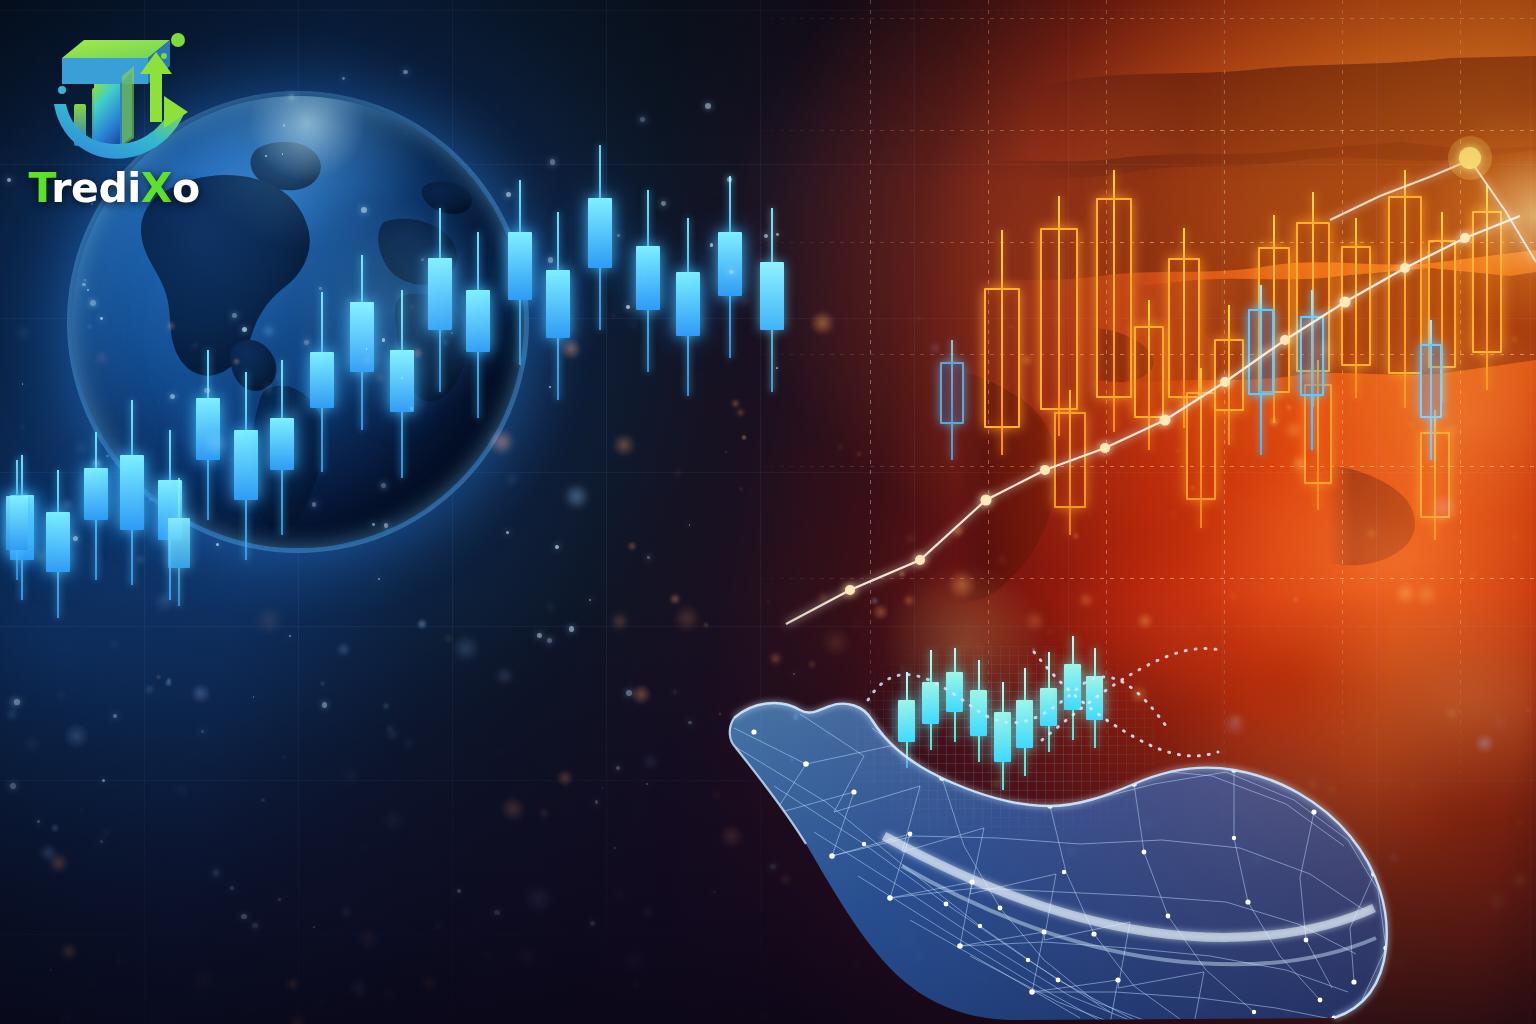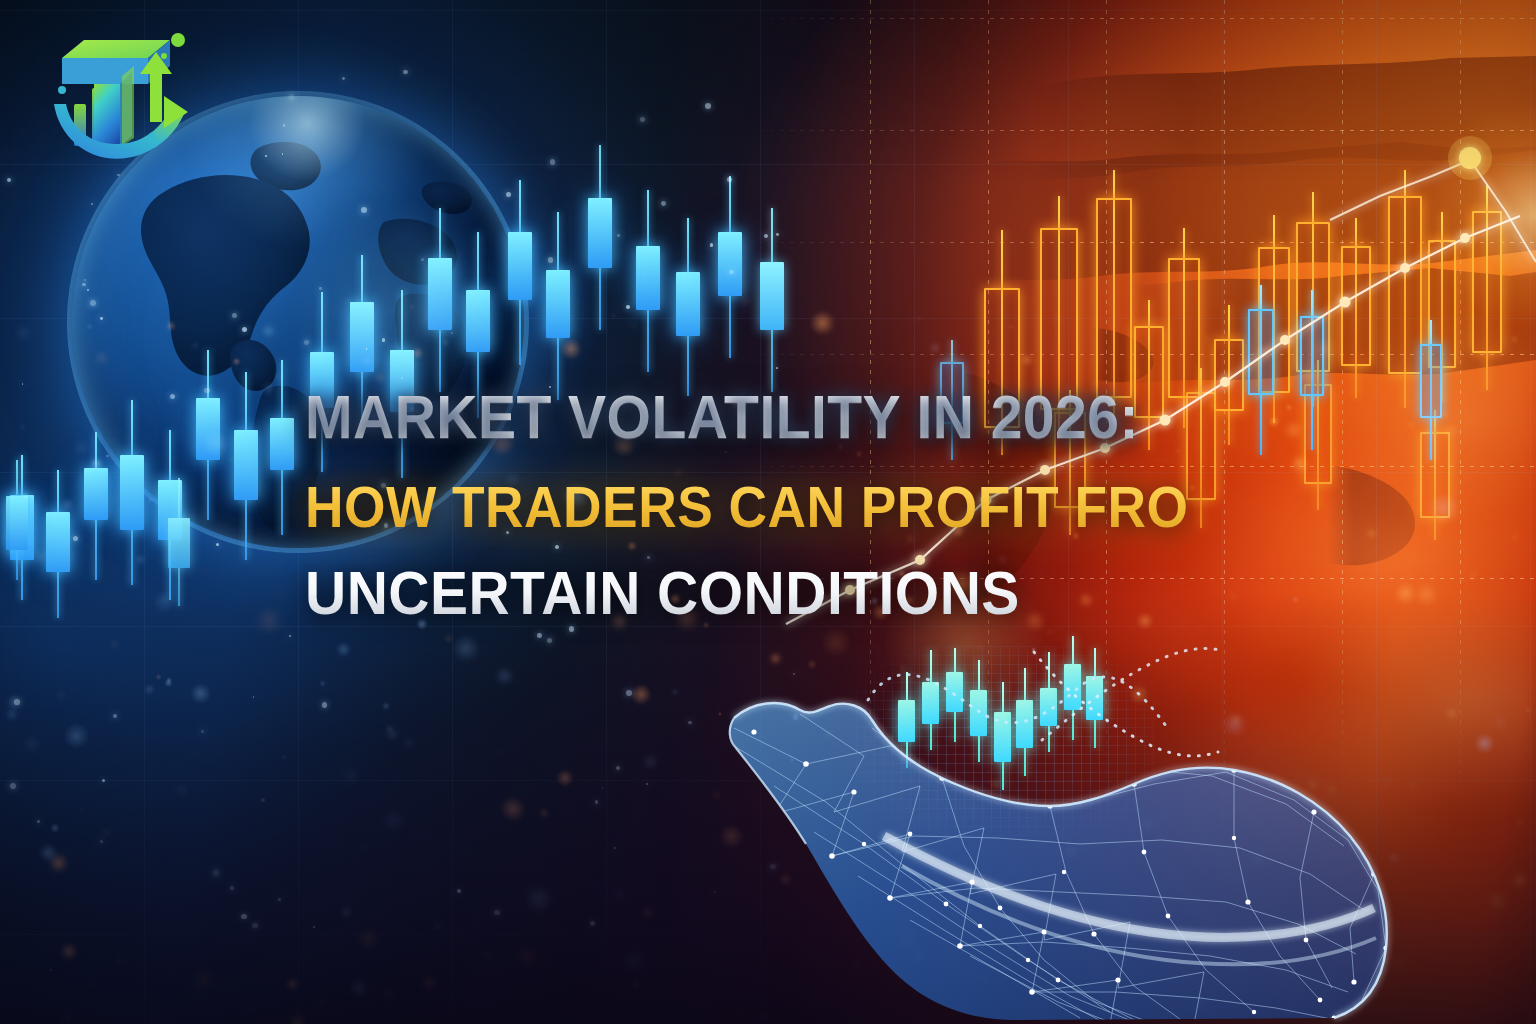--- a/index.html
+++ b/index.html
@@ -1031,21 +1031,19 @@
         <path d="M126 78 L150 94 L126 110 Z" fill="#8ee03a"></path>
 
         <path d="M112 56 L112 104 L124 104 L124 56 L134 56 L118 34 L102 56 Z" fill="#8ee03a"></path>
 
         <circle cx="140" cy="22" r="7" fill="#7ddc3c"></circle>
         <circle cx="126" cy="38" r="3" fill="#7ddc3c"></circle>
         <circle cx="24" cy="72" r="4" fill="#35b8cf"></circle>
         <circle cx="114" cy="118" r="3.5" fill="#35b8cf"></circle>
       </svg>
     </div>
+    <div id="logo-text">
+      <span class="lg-g">T</span><span class="lg-w">redi</span><span class="lg-g">X</span><span class="lg-w">o</span>
+    </div>
   </div>
 
-  <div id="headline">
-    <div class="hl" id="hl1">MARKET VOLATILITY IN 2026:</div>
-    <div class="hl" id="hl2">HOW TRADERS CAN PROFIT FROM</div>
-    <div class="hl" id="hl3">UNCERTAIN CONDITIONS</div>
-  </div>
 
 </div>
 
 </body></html>

